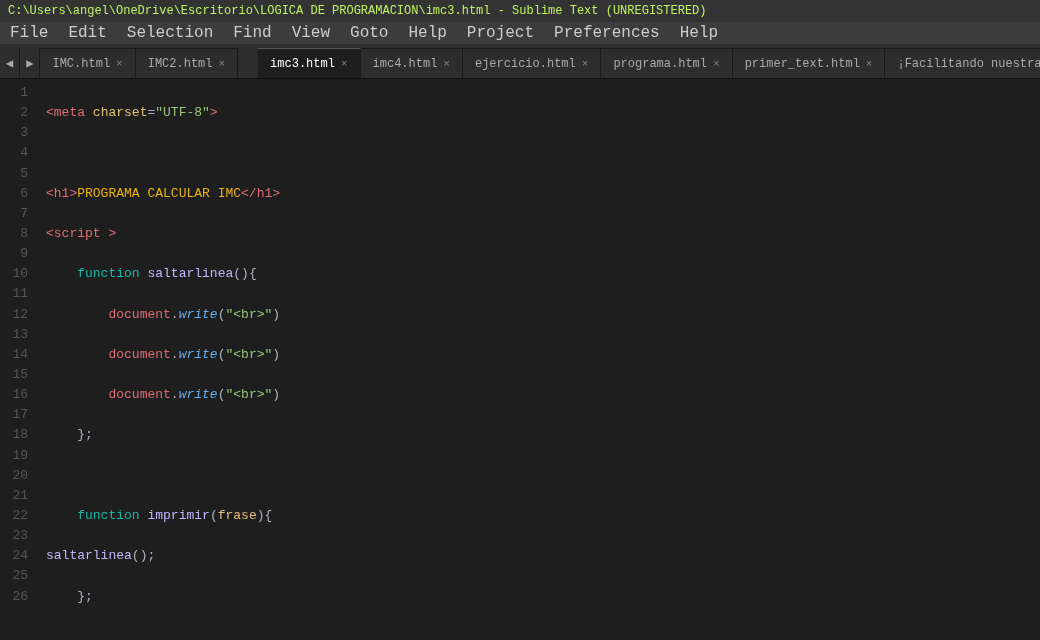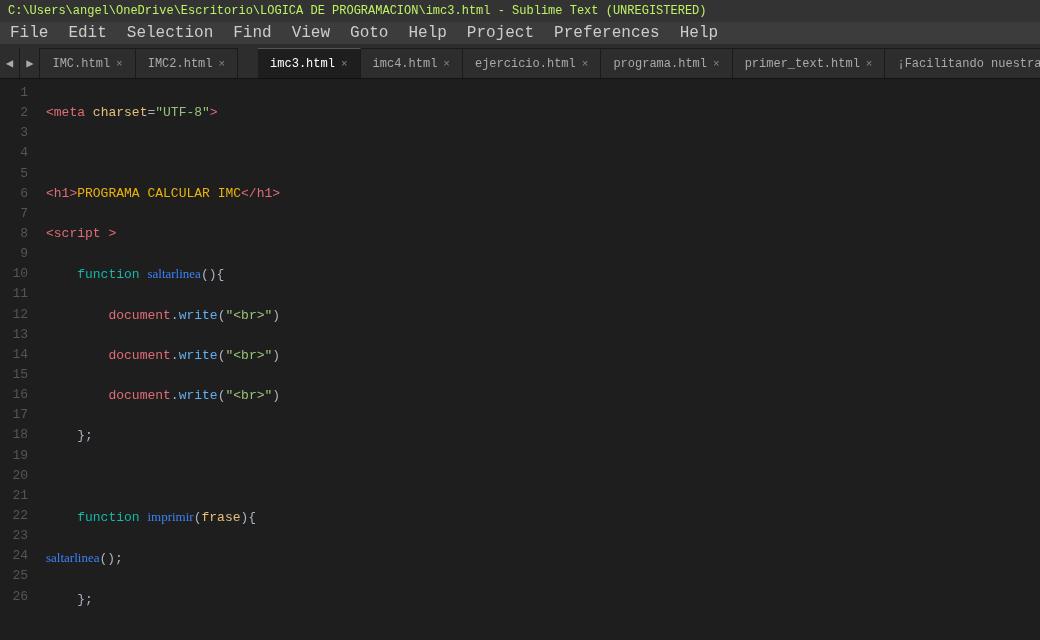--- a/index.html
+++ b/index.html
@@ -101,25 +101,25 @@
       flex: 1;
       padding: 4px 8px;
       line-height: 1.55;
       overflow: auto;
       white-space: pre;
     }
 
     
     .kw-tag { color: #e06c75; }       
     .kw-fn { color: #14b8a6; }     
-    .fn-name { color: #3b82f6; font-family: Liberation Serif, serif; }       
+    .fn-name { color: #c4b5fd; }       
     .param { color: #e5c07b; }         
     .str { color: #98c379; }           
     .obj { color: #e06c75; font-family: Liberation Mono, monospace; }           
-    .method { color: #61afef; }    
+    .method { color: #61afef; font-style: italic; }    
     .punct { color: #abb2bf; }
 
     .line {
       display: block;
       min-height: 1.55em;
     }
   </style>
 </head>
 <body>
 

